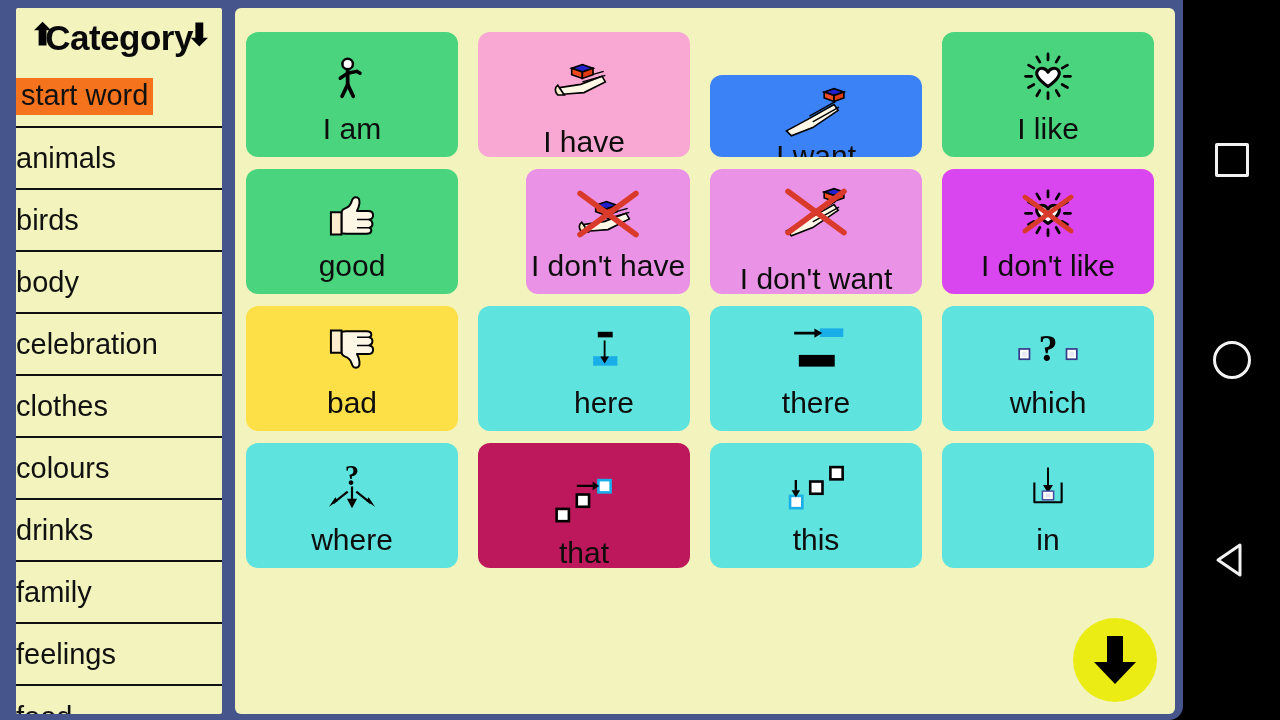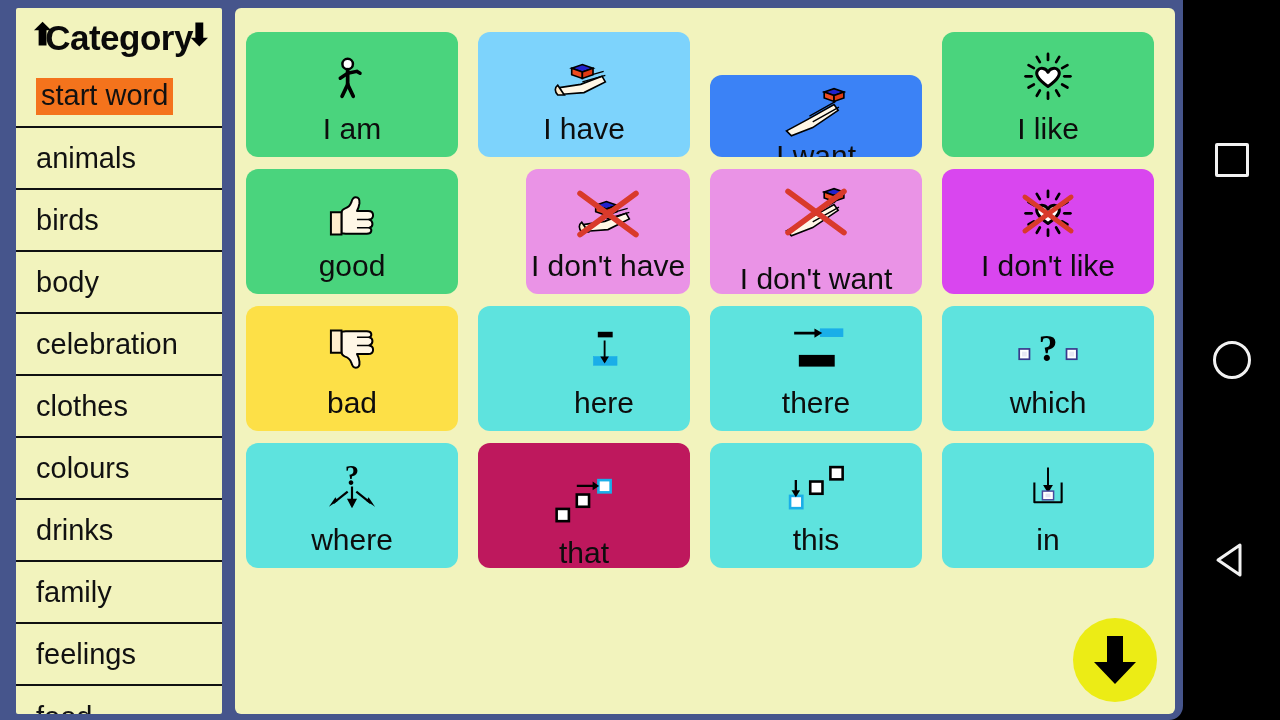--- a/index.html
+++ b/index.html
@@ -38,21 +38,20 @@
     position:absolute; font-size:30px; font-weight:bold; color:#000;
     line-height:1;
   }
   .hdr-arrow.up{ left:14px; top:12px; }
   .hdr-arrow.down{ right:10px; top:12px; }
 
   .cat-list{ position:relative; }
   .cat-item{
     height:62px; display:flex; align-items:center;
     border-bottom:2px solid #111;
-    padding-left:20px;
   }
   .cat-item:last-child{ border-bottom:none; }
   .cat-label{
     font-size:29px; color:#111; line-height:1;
     display:inline-block;
   }
   .cat-item.selected .cat-label{
     background:#f4731c; padding:3px 5px 5px 5px;
   }
 
@@ -171,21 +170,21 @@
               <circle cx="43" cy="14" r="8.5" fill="#fff" stroke="#000" stroke-width="4"></circle>
               <path d="M43 23 L43 46" stroke="#000" stroke-width="6" stroke-linecap="round"></path>
               <path d="M43 47 L34 66" stroke="#000" stroke-width="6" stroke-linecap="round"></path>
               <path d="M43 47 L52 66" stroke="#000" stroke-width="6" stroke-linecap="round"></path>
               <path d="M43 29 L31 37" stroke="#000" stroke-width="5.5" stroke-linecap="round"></path>
               <path d="M43 29 L58 26 L63 29" stroke="#000" stroke-width="5.5" stroke-linecap="round" fill="none"></path>
             </svg>
           </div>
           <div class="caption">I am</div>
         </div>
-        <div class="cell" style="background: #7dd3fc;">
+        <div class="cell" style="background: #f9a8d4; gap: 13px;">
           <div class="sym">
             <svg width="82" height="60" viewBox="0 0 100 70">
               <g>
                 <path d="M20 48 L46 44 L72 34 L76 41 L50 54 L24 56 Z" fill="#fff7e6" stroke="#000" stroke-width="2"></path>
                 <path d="M46 36 L74 28 M48 41 L76 33" stroke="#000" stroke-width="1.6" fill="none"></path>
                 <path d="M18 45 Q12 50 18 57 L26 57 Z" fill="#ffeccc" stroke="#000" stroke-width="2"></path>
                 <g>
                   <path d="M35 24.425 L48 19.875 L61 24.425 L48 28.975 Z" fill="#2222cc" stroke="#000" stroke-width="2"></path>
                   <path d="M35 24.425 L48 28.975 L48 36.775 L35 32.225 Z" fill="#ef4b1e" stroke="#000" stroke-width="2"></path>
                   <path d="M61 24.425 L48 28.975 L48 36.775 L61 32.225 Z" fill="#e03a12" stroke="#000" stroke-width="2"></path>

